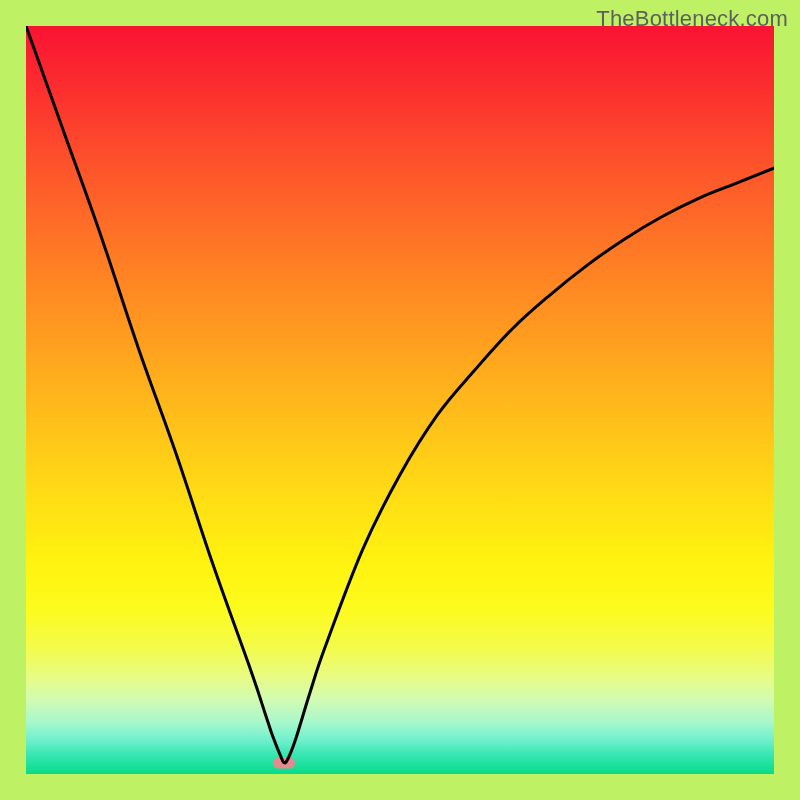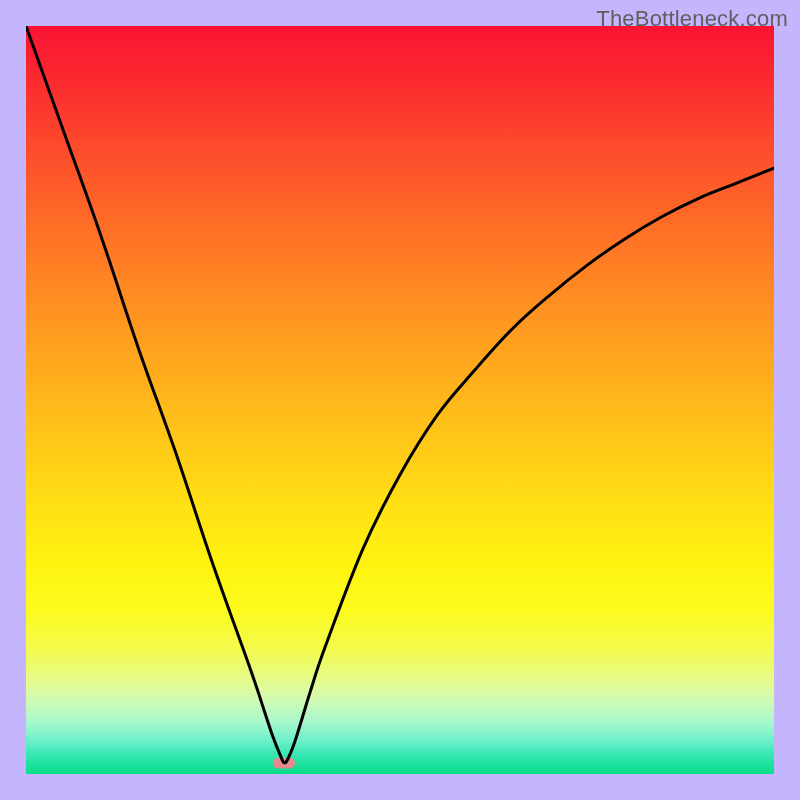--- a/index.html
+++ b/index.html
@@ -1,21 +1,21 @@
 <!DOCTYPE html>
 <html><head>
 <meta charset="utf-8">
 <style>
   * { margin: 0; padding: 0; box-sizing: border-box; }
   html, body { width: 800px; height: 800px; overflow: hidden; background: #000; }
   .frame {
     position: relative;
     width: 800px;
     height: 800px;
-    background: #c4b5fd;
+    background: #bef264;
   }
   .watermark {
     position: absolute;
     top: 6px;
     right: 12px;
     font-family: Arial, Helvetica, sans-serif;
     font-size: 22px;
     color: #5f5f5f;
     letter-spacing: 0.2px;
     z-index: 10;

